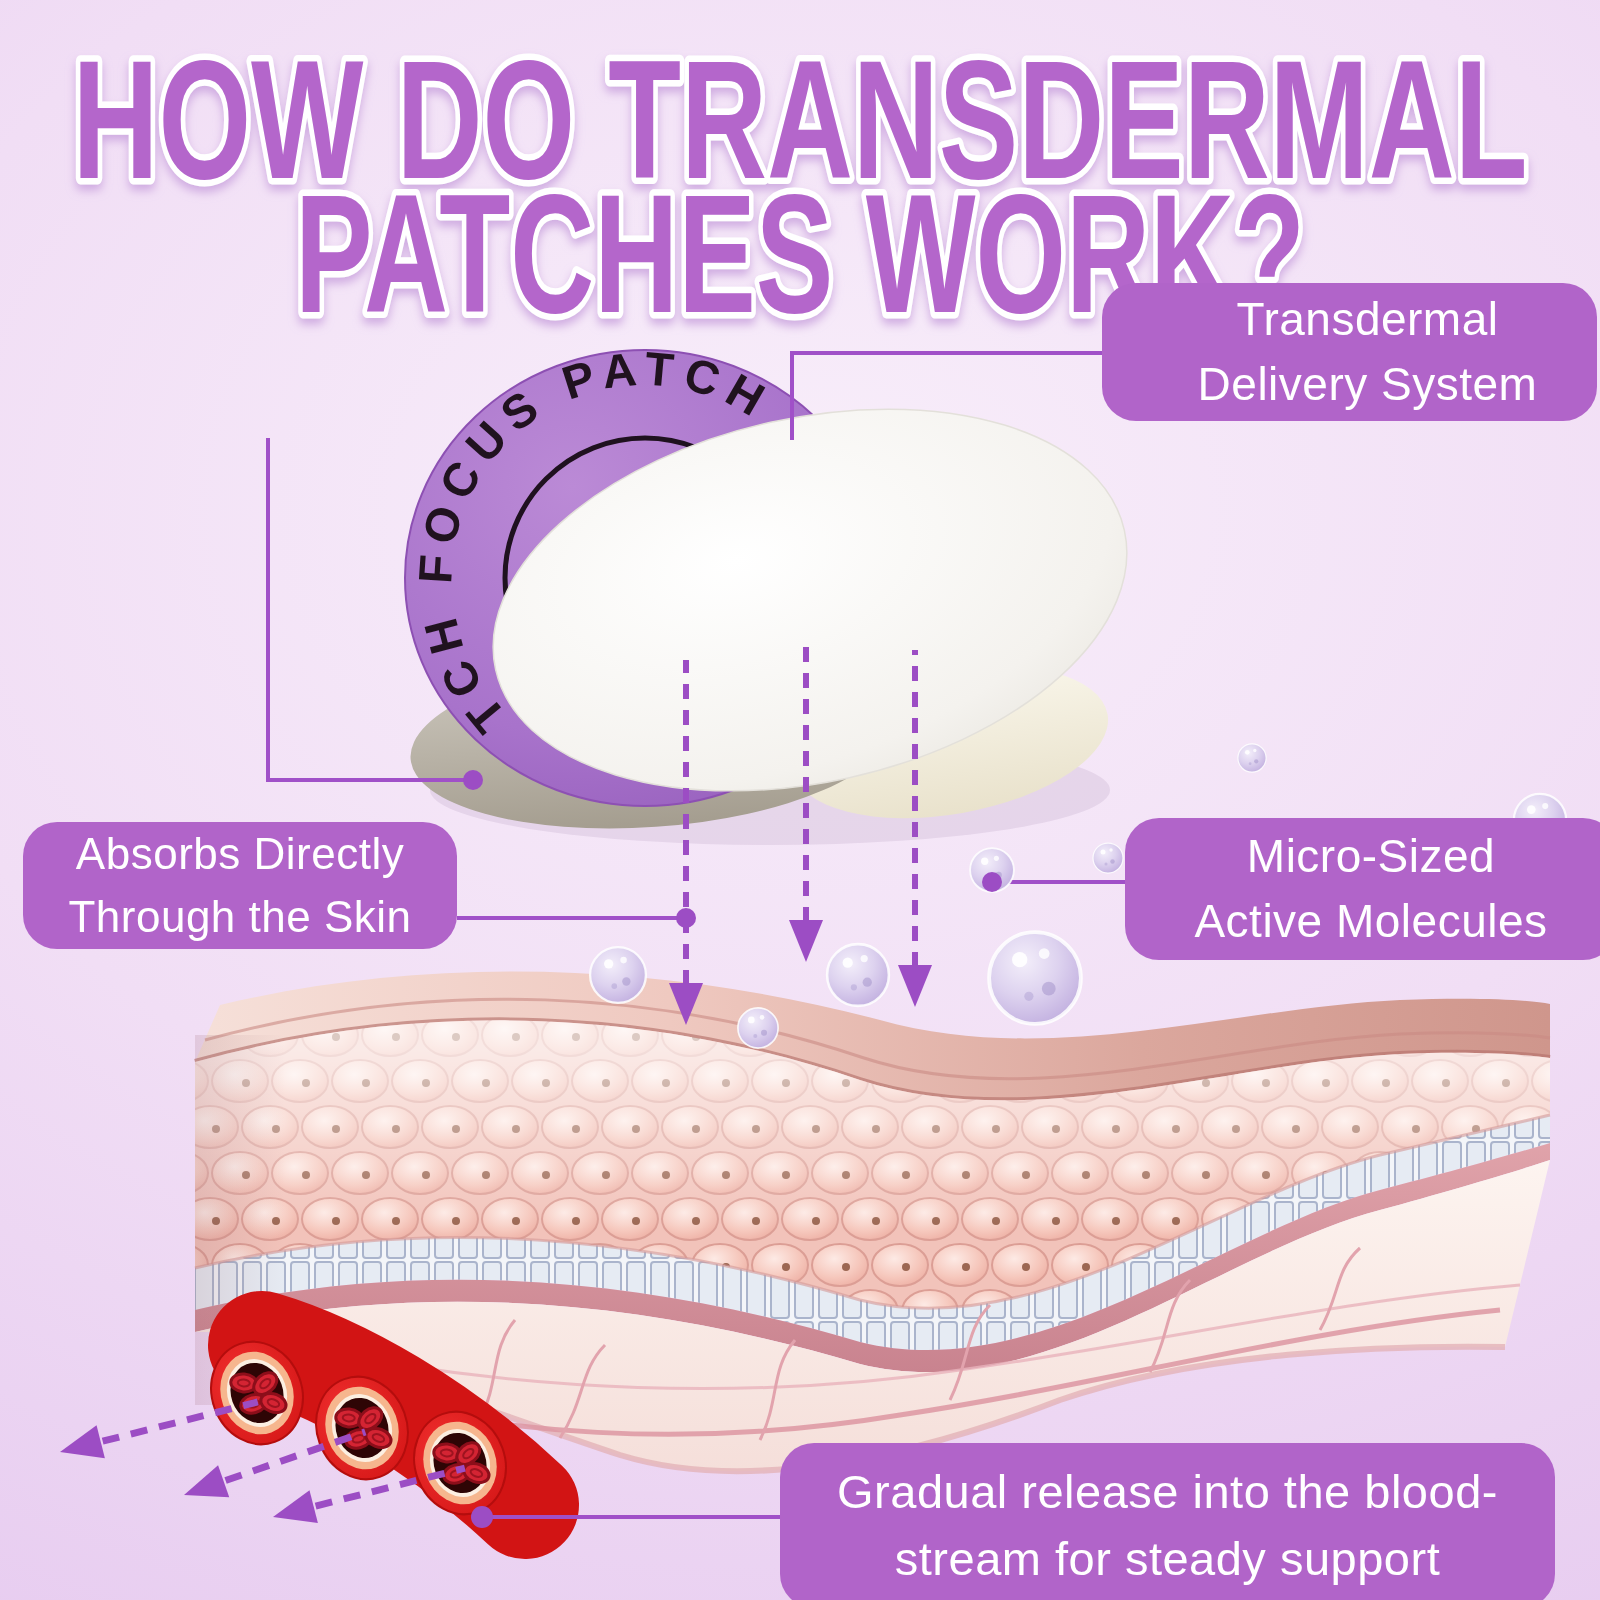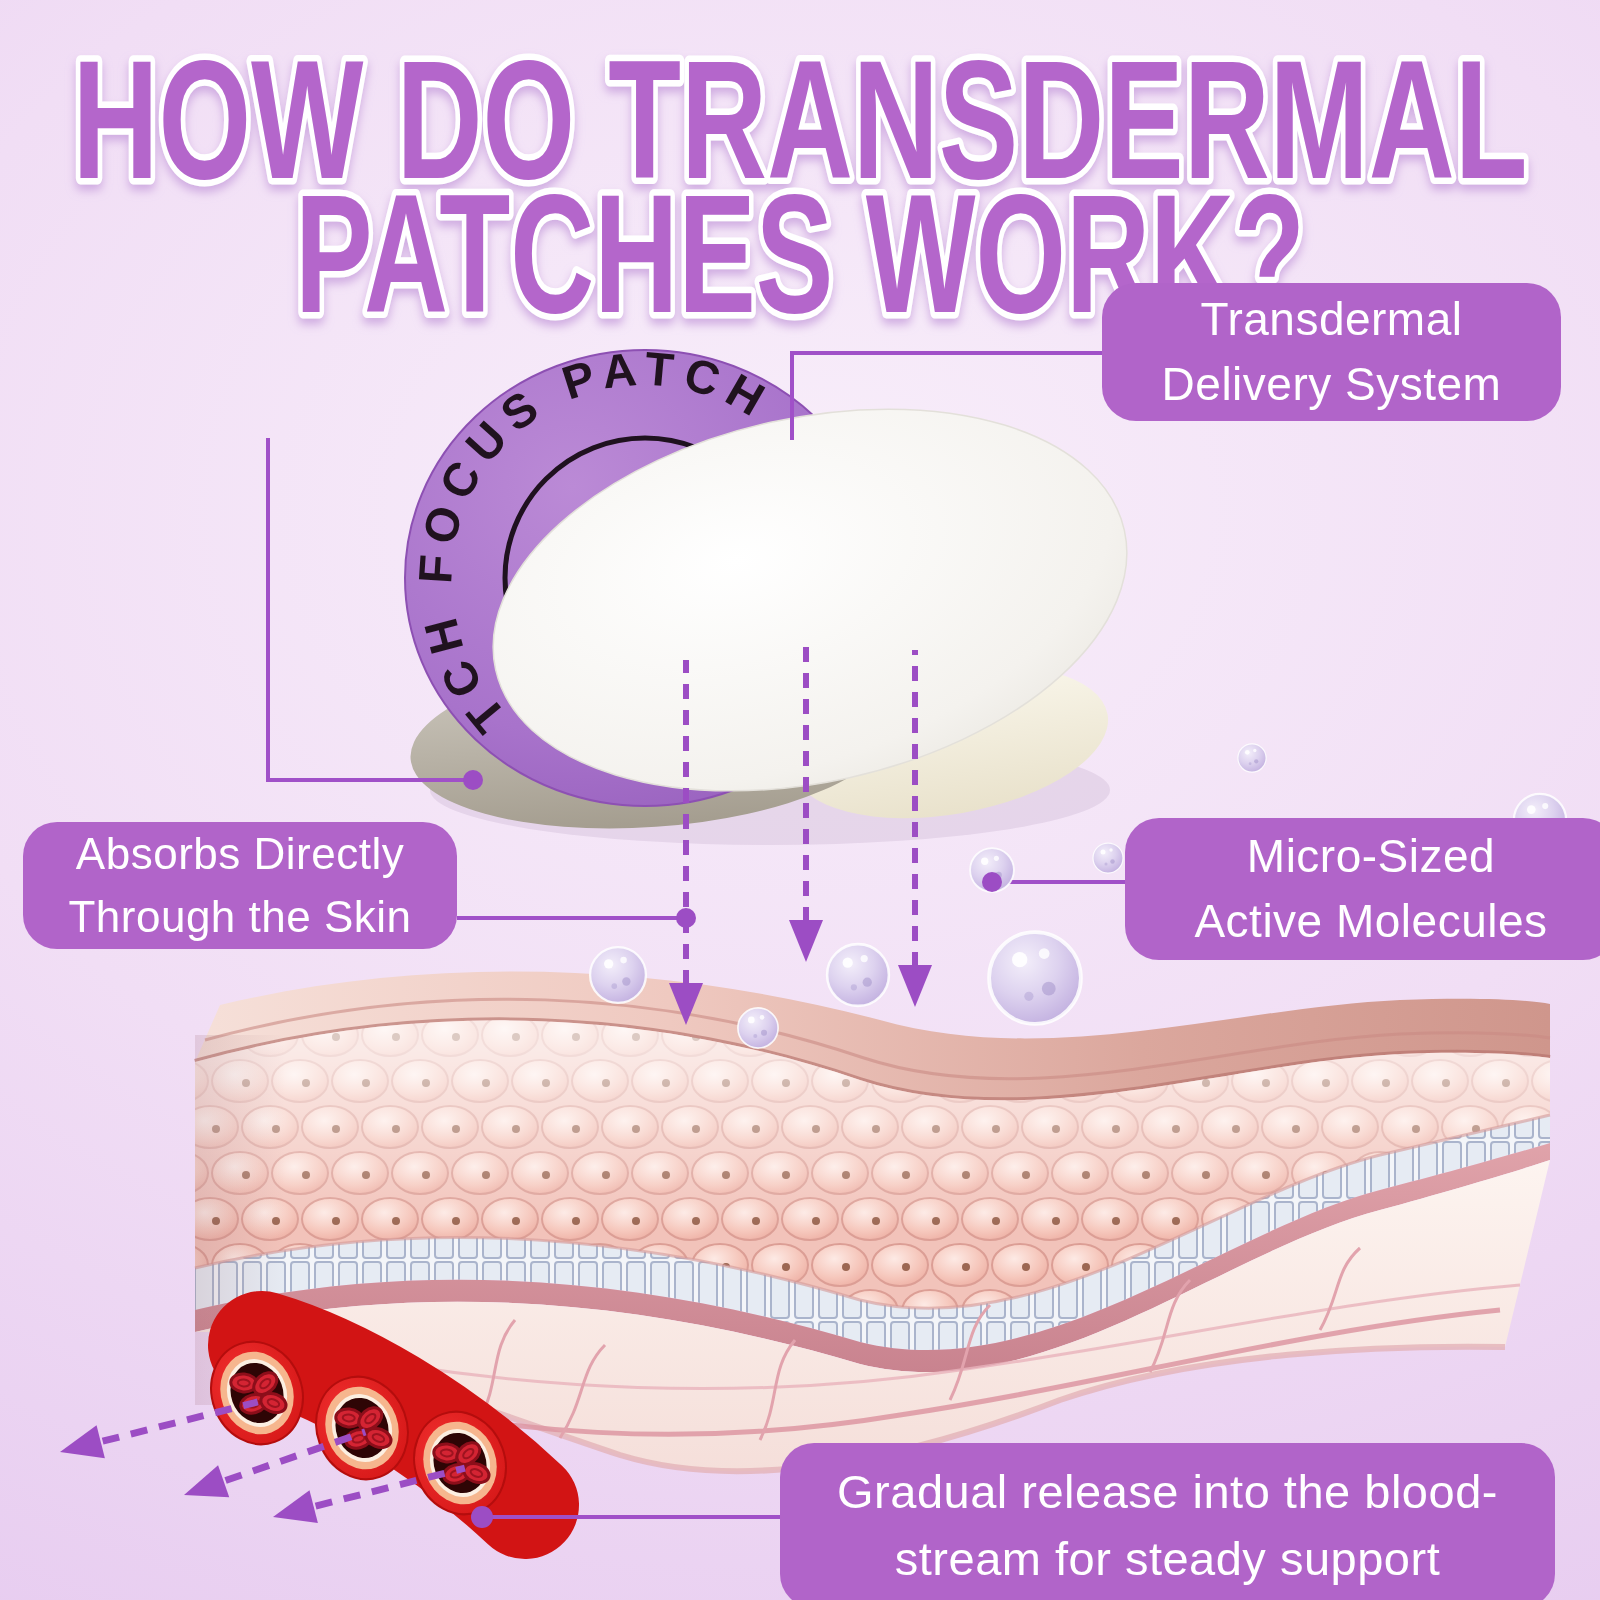--- a/index.html
+++ b/index.html
@@ -10,21 +10,21 @@
       radial-gradient(ellipse 130% 95% at 50% 32%, #f8eefa 0%, #f1def5 45%, #e7ccf0 85%, #e2c3ec 100%);
   }
   svg.art{position:absolute;left:0;top:0;width:1600px;height:1600px;display:block;}
   .callout{
     position:absolute;display:flex;align-items:center;justify-content:center;
     background:#b164c9;color:#ffffff;border-radius:34px;
     text-align:center;white-space:pre-line;font-weight:400;
     line-height:1.42;letter-spacing:0.5px;
   }
   .co-plant   {left:44px;  top:296px;  width:506px; height:142px; font-size:46px;}
-  .co-system  {left:1102px;top:283px;  width:459px; height:138px; font-size:46px;}
+  .co-system  {left:1102px;top:283px;  width:459px; height:138px; font-size:46px;padding-left:36px;}
   .co-absorb  {left:23px;  top:822px;  width:434px; height:127px; font-size:44px;}
   .co-micro   {left:1125px;top:818px;  width:492px; height:142px; font-size:46px;}
   .co-gradual {left:780px; top:1443px; width:775px; height:165px; font-size:47px;}
 </style>
 </head>
 <body>
 
 <div class="stage">
 
 <svg class="art" viewBox="0 0 1600 1600">

